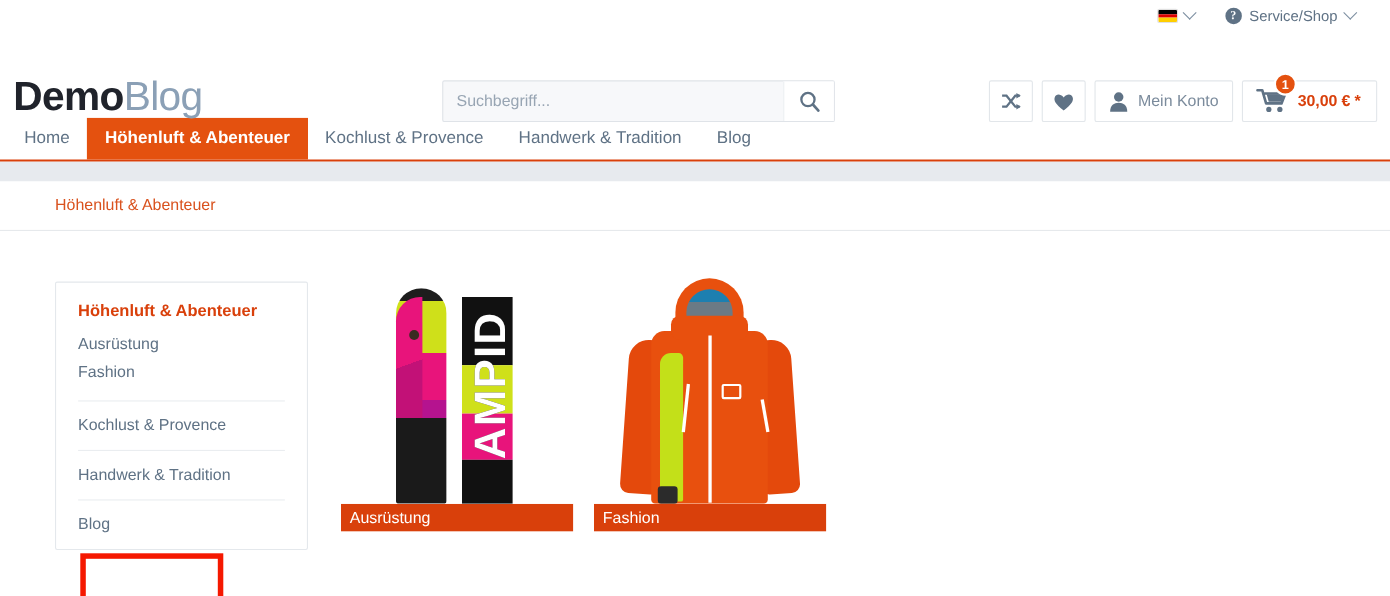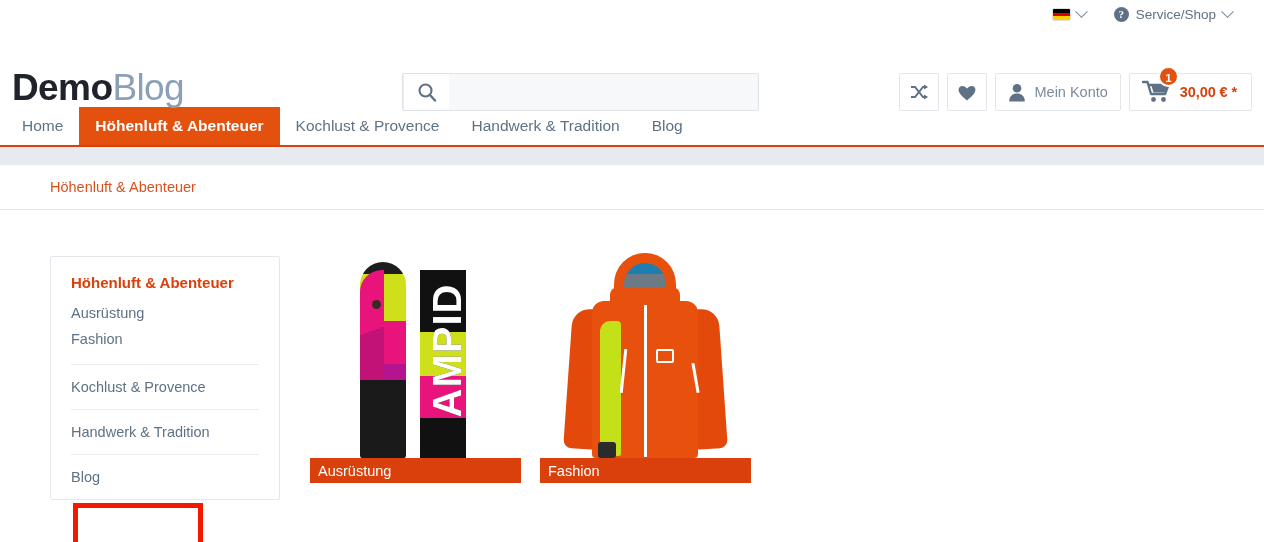--- a/index.html
+++ b/index.html
@@ -244,20 +244,21 @@
   </div>
 </div>
 
 <div class="header">
 
   <div class="logo">
     <span class="d">Demo</span><span class="s">Blog</span>
   </div>
 
   <div class="searchwrap">
+    <input type="text" placeholder="Suchbegriff..." style="">
     <div class="searchbtn">
       <svg width="20" height="20" viewBox="0 0 20 20">
         <circle cx="8.5" cy="8.5" r="6" fill="none" stroke="#5f7285" stroke-width="2.1"></circle>
         <line x1="13" y1="13" x2="18" y2="18.5" stroke="#5f7285" stroke-width="2.4" stroke-linecap="round"></line>
       </svg>
     </div>
   </div>
 
   <div class="actions">
 

